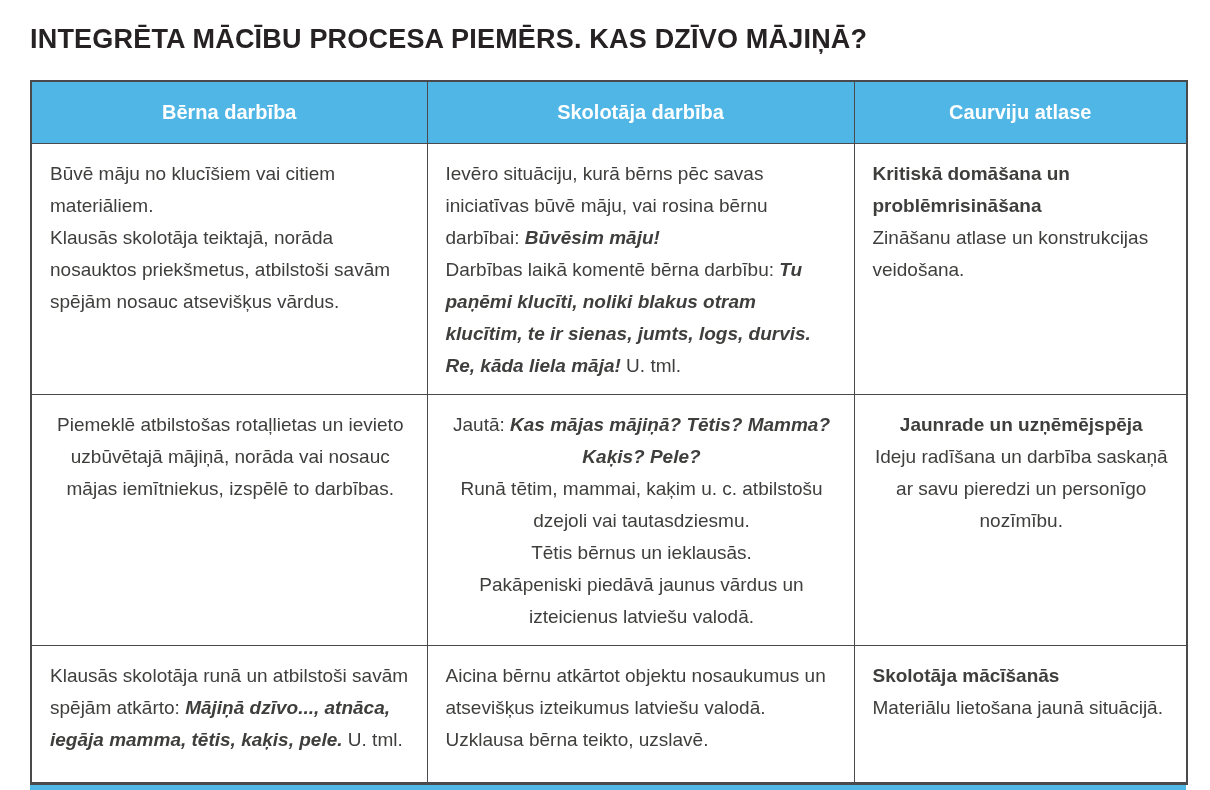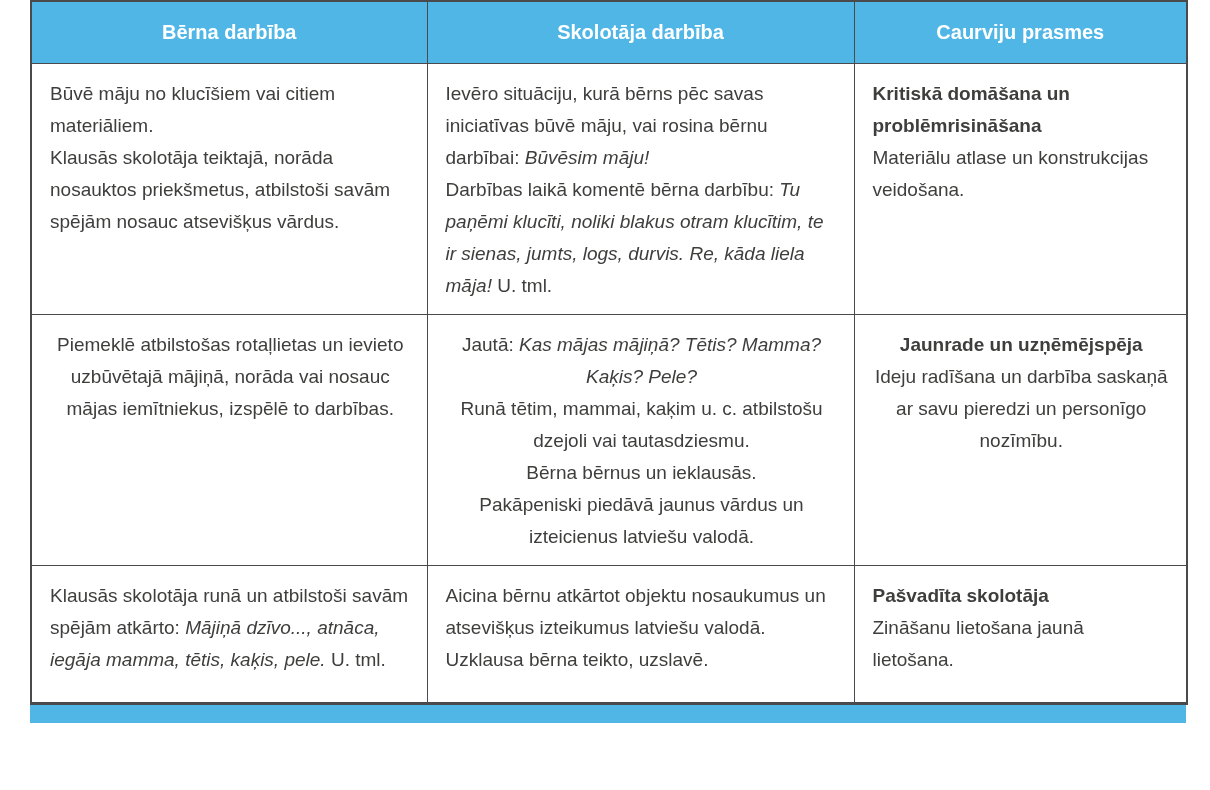--- a/index.html
+++ b/index.html
@@ -48,89 +48,90 @@
     font-size:19px;
     line-height:32px;
     color:var(--body-text);
     margin-top:24px;
   }
   tr.row-1 td{height:233px;}
   tr.row-2 td{height:236px;text-align:center;}
   tr.row-3 td{height:138px;}
   .para{margin:0;}
   .run-n{font-style:normal;font-weight:400;}
-  .run-i{font-style:italic;font-weight:400;}
+  .run-i{font-style:italic;font-weight:700;}
   .run-bi{font-weight:700;}
   .footer-bar{
     width:1156px;
     height:18px;
     background:var(--accent);
   }
 </style>
 </head>
 <body>
 
 <div class="page">
 
+  <h1 class="page-title">INTEGRĒTA MĀCĪBU PROCESA PIEMĒRS. KAS DZĪVO MĀJIŅĀ?</h1>
 
   <div class="table-wrap">
     <table>
       <colgroup>
         <col class="c1">
           <col class="c2">
           <col class="c3">
       </colgroup>
       <thead>
         <tr>
           <th>Bērna darbība</th>
           <th>Skolotāja darbība</th>
-          <th>Caurviju prasmes</th>
+          <th>Caurviju atlase</th>
         </tr>
       </thead>
       <tbody>
         <tr class="row-1">
           <td>
               <div class="para"><span class="run-n">Būvē māju no klucīšiem vai citiem materiāliem.</span></div>
               <div class="para"><span class="run-n">Klausās skolotāja teiktajā, norāda nosauktos priekšmetus, atbilstoši savām spējām nosauc atsevišķus vārdus.</span></div>
             </td>
           <td>
               <div class="para"><span class="run-n">Ievēro situāciju, kurā bērns pēc savas iniciatīvas būvē māju, vai rosina bērnu darbībai: </span><span class="run-i">Būvēsim māju!</span></div>
               <div class="para"><span class="run-n">Darbības laikā komentē bērna darbību: </span><span class="run-i">Tu paņēmi klucīti, noliki blakus otram klucītim, te ir sienas, jumts, logs, durvis. Re, kāda liela māja!</span><span class="run-n"> U. tml.</span></div>
             </td>
           <td>
               <div class="para"><span class="run-bi">Kritiskā domāšana un problēmrisināšana</span></div>
-              <div class="para"><span class="run-n">Materiālu atlase un konstrukcijas veidošana.</span></div>
+              <div class="para"><span class="run-n">Zināšanu atlase un konstrukcijas veidošana.</span></div>
             </td>
         </tr>
         <tr class="row-2">
           <td>
               <div class="para"><span class="run-n">Piemeklē atbilstošas rotaļlietas un ievieto uzbūvētajā mājiņā, norāda vai nosauc mājas iemītniekus, izspēlē to darbības.</span></div>
             </td>
           <td>
               <div class="para"><span class="run-n">Jautā: </span><span class="run-i">Kas mājas mājiņā? Tētis? Mamma? Kaķis? Pele?</span></div>
               <div class="para"><span class="run-n">Runā tētim, mammai, kaķim u. c. atbilstošu dzejoli vai tautasdziesmu.</span></div>
-              <div class="para"><span class="run-n">Bērna bērnus un ieklausās.</span></div>
+              <div class="para"><span class="run-n">Tētis bērnus un ieklausās.</span></div>
               <div class="para"><span class="run-n">Pakāpeniski piedāvā jaunus vārdus un izteicienus latviešu valodā.</span></div>
             </td>
           <td>
               <div class="para"><span class="run-bi">Jaunrade un uzņēmējspēja</span></div>
               <div class="para"><span class="run-n">Ideju radīšana un darbība saskaņā ar savu pieredzi un personīgo nozīmību.</span></div>
             </td>
         </tr>
         <tr class="row-3">
           <td>
               <div class="para"><span class="run-n">Klausās skolotāja runā un atbilstoši savām spējām atkārto: </span><span class="run-i">Mājiņā dzīvo..., atnāca, iegāja mamma, tētis, kaķis, pele.</span><span class="run-n"> U. tml.</span></div>
             </td>
           <td>
               <div class="para"><span class="run-n">Aicina bērnu atkārtot objektu nosaukumus un atsevišķus izteikumus latviešu valodā.</span></div>
               <div class="para"><span class="run-n">Uzklausa bērna teikto, uzslavē.</span></div>
             </td>
           <td>
-              <div class="para"><span class="run-bi">Pašvadīta skolotāja</span></div>
-              <div class="para"><span class="run-n">Zināšanu lietošana jaunā lietošana.</span></div>
+              <div class="para"><span class="run-bi">Skolotāja mācīšanās</span></div>
+              <div class="para"><span class="run-n">Materiālu lietošana jaunā situācijā.</span></div>
             </td>
         </tr>
       </tbody>
     </table>
     <div class="footer-bar"></div>
   </div>
 
 </div>
 
 </body></html>

